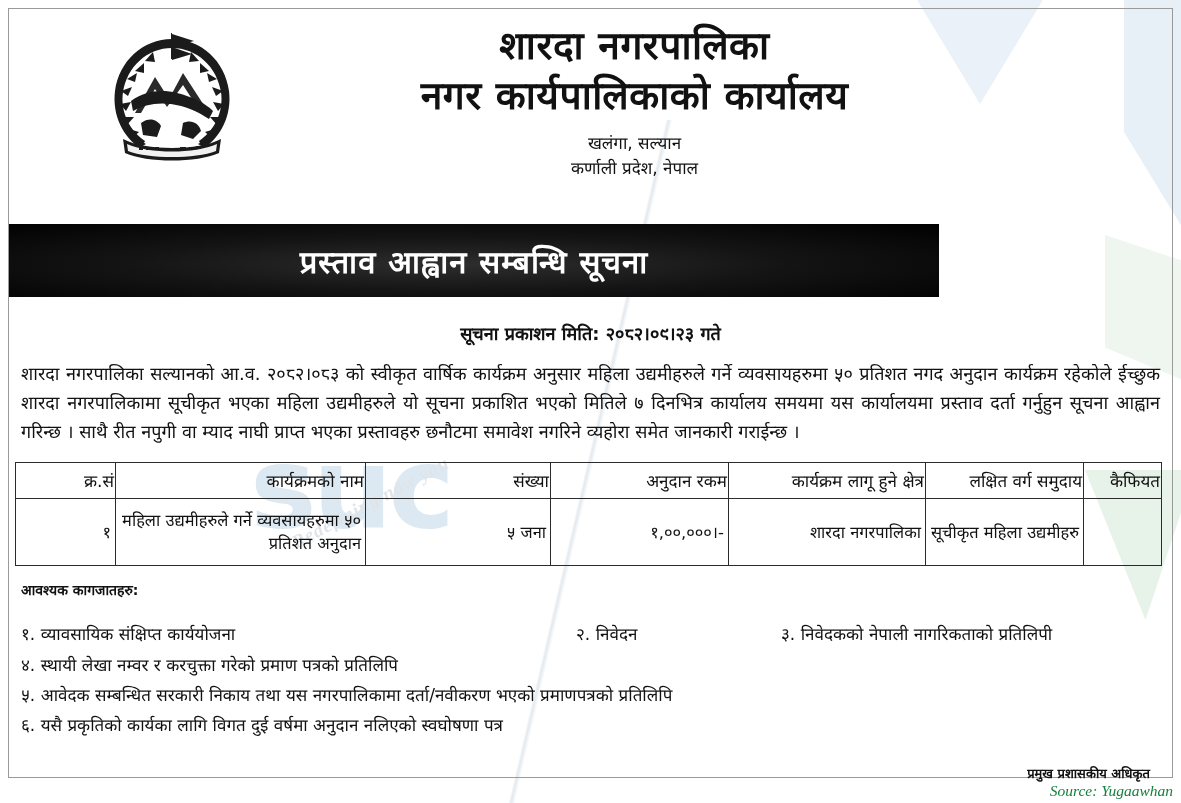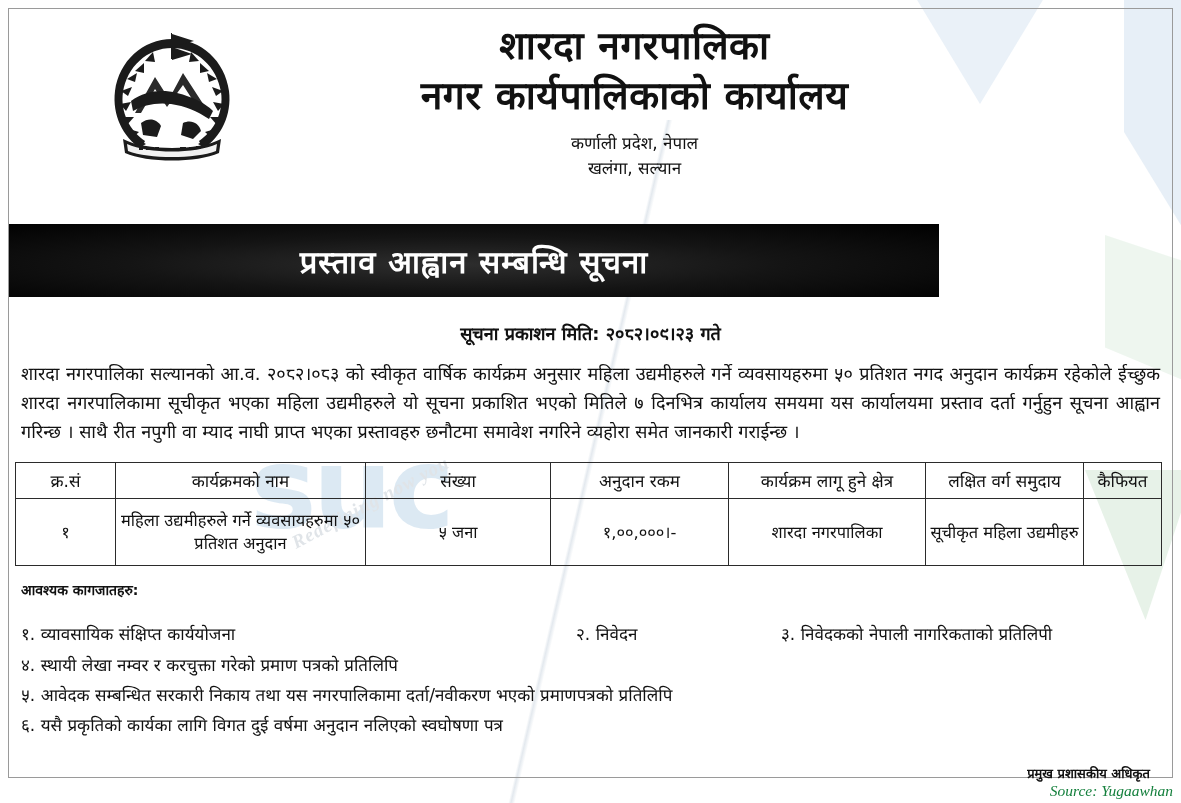--- a/index.html
+++ b/index.html
@@ -171,21 +171,21 @@
   table.grant-table {
     margin-top: 16px;
     width: 1146px;
     border-collapse: collapse;
     table-layout: fixed;
     font-family: "DejaVu Sans", sans-serif;
   }
   table.grant-table th,
   table.grant-table td {
     border: 1px solid #2b2b2b;
-    text-align: center;
+    text-align: right;
     vertical-align: middle;
     font-weight: normal;
     background: transparent;
   }
   table.grant-table th {
     height: 33px;
     font-size: 17px;
     font-weight: normal;
   }
   table.grant-table td {
@@ -316,22 +316,22 @@
             <rect x="92" y="120" width="4" height="3"></rect>
               <rect x="99" y="119" width="5" height="3"></rect>
           </g>
         </g>
       </svg>
     </div>
     <div class="head-text">
       <div class="org-line1">शारदा नगरपालिका</div>
       <div class="org-line2">नगर कार्यपालिकाको कार्यालय</div>
       <div class="org-addr">
+        <div>खलंगा, सल्यान</div>
         <div>कर्णाली प्रदेश, नेपाल</div>
-        <div>खलंगा, सल्यान</div>
       </div>
     </div>
   </div>
 
   <div class="banner">
     <div class="banner-title">प्रस्ताव आह्वान सम्बन्धि सूचना</div>
   </div>
 
   <div class="body-area">
 

